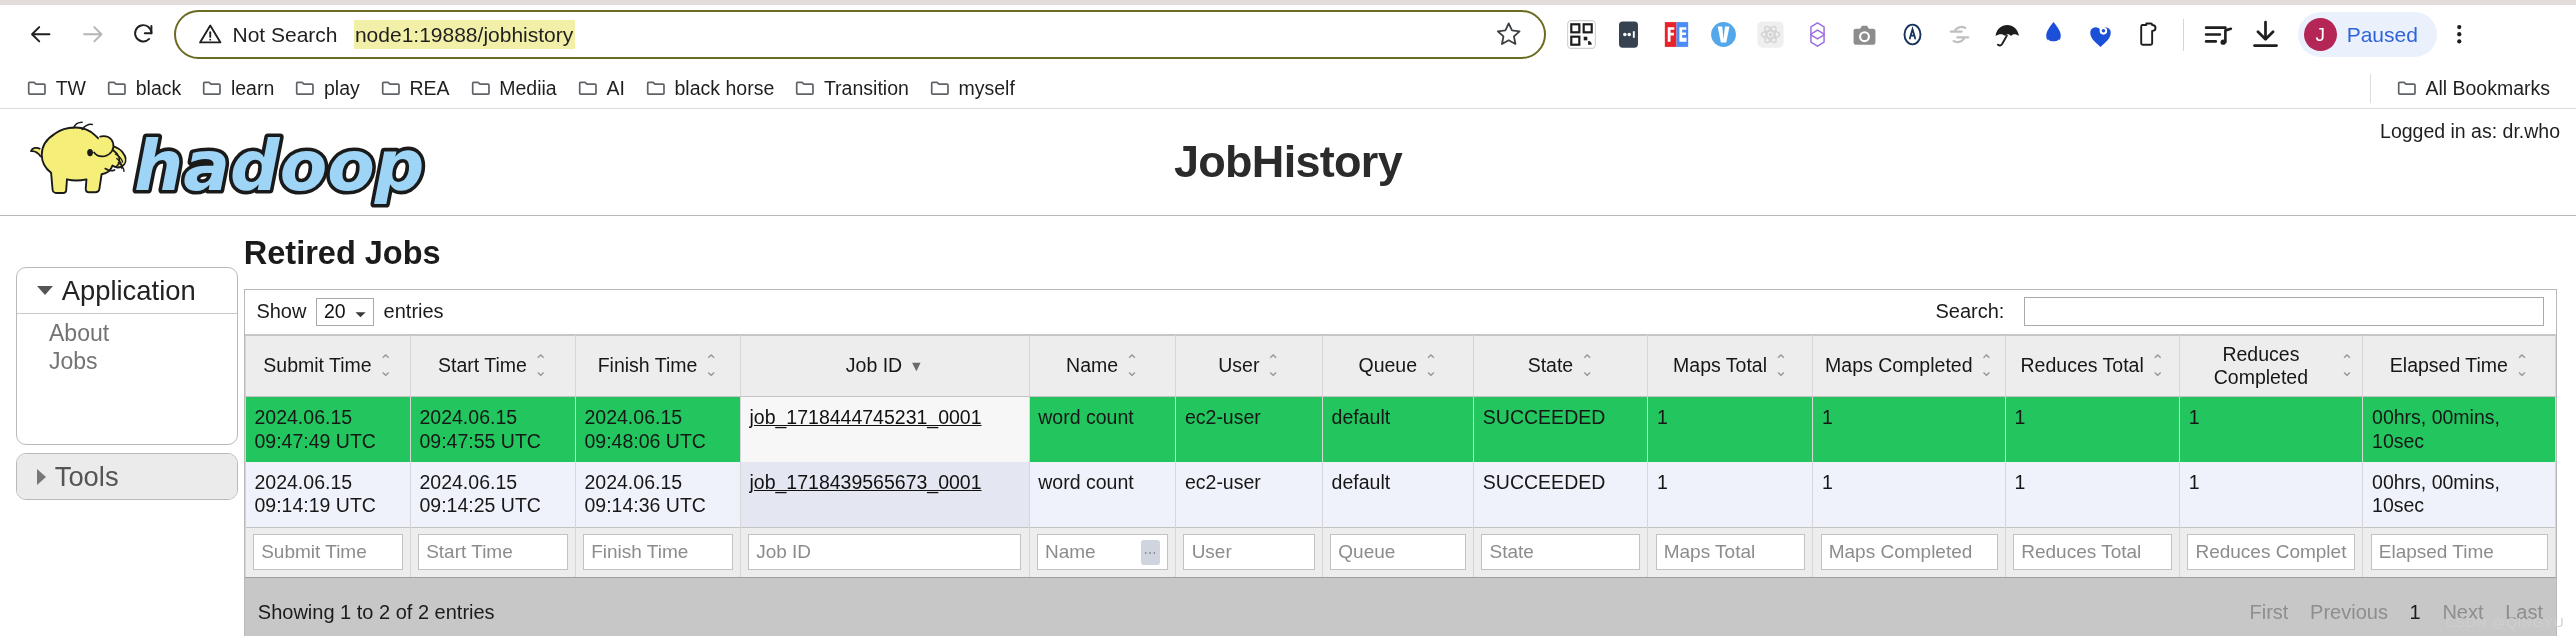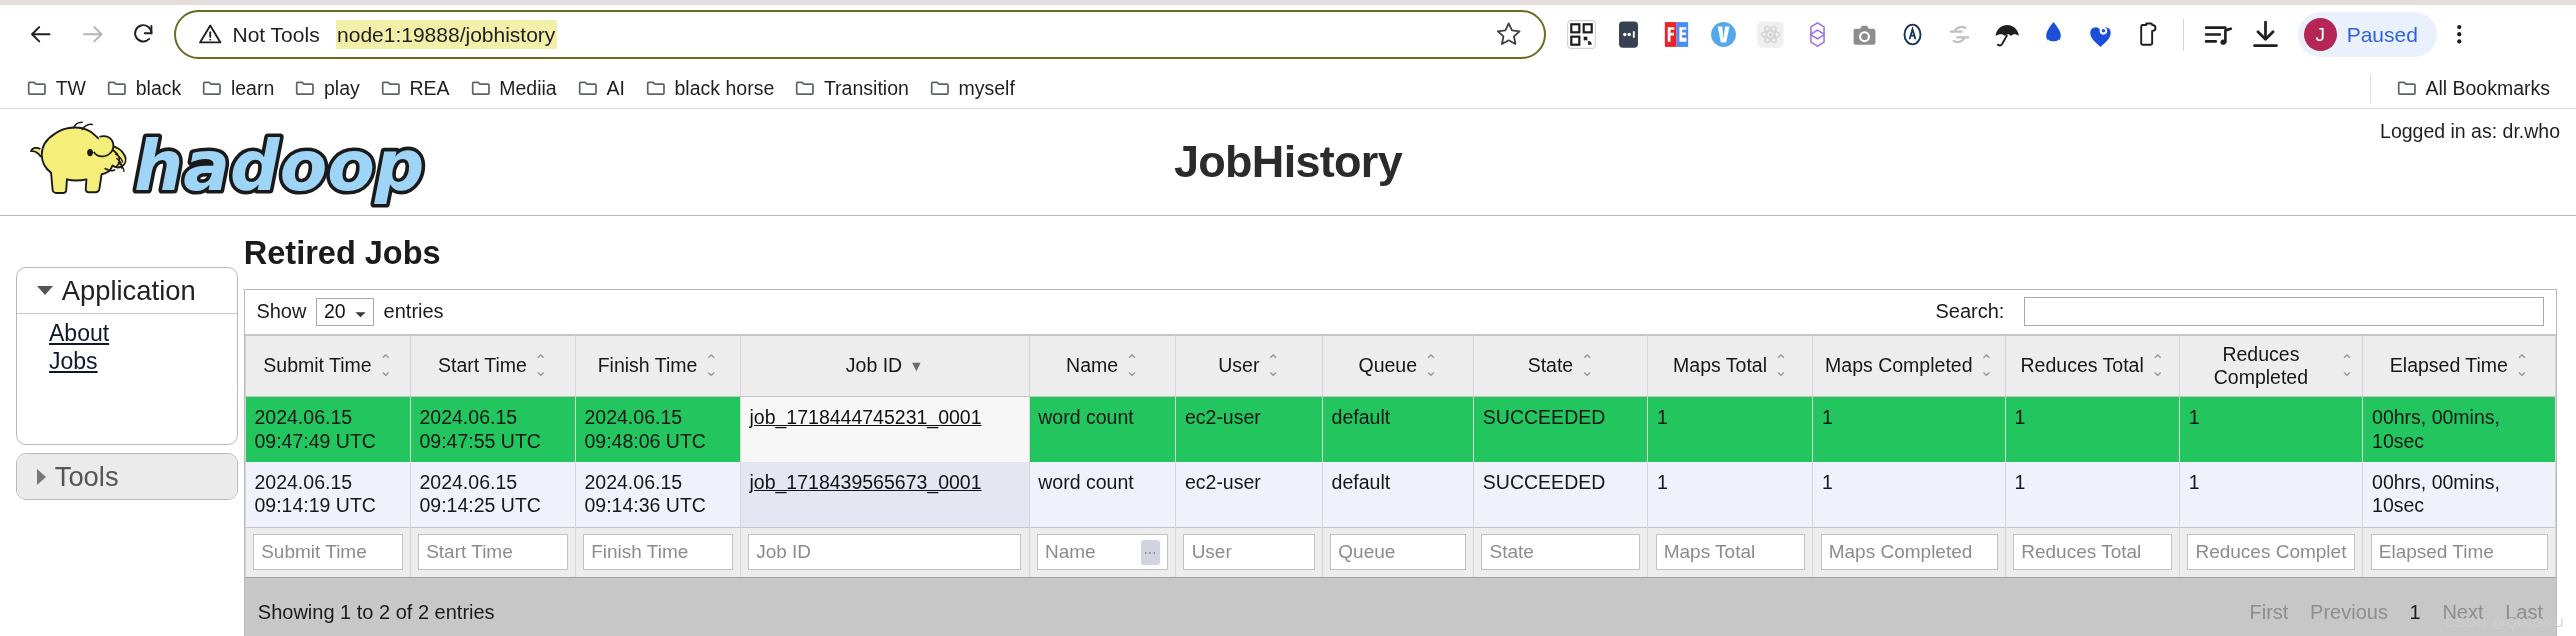--- a/index.html
+++ b/index.html
@@ -157,22 +157,21 @@
     font-size:27.4px;
     color:#222;
     border-bottom:1.4px solid #c9c9c9;
     cursor:pointer;
   }
   .nav-head.collapsed { border-bottom:none; background:#ebebeb; color:#555; }
   .nav-body { padding:5px 0 69px 32px; }
   .nav-link {
     display:block;
     font-size:23px;
-    color:#0f172a;
-    text-decoration:underline;
+    color:#737373;
     line-height:1.22;
     cursor:pointer;
   }
   .tri-down { width:0;height:0;border-left:8px solid transparent;border-right:8px solid transparent;border-top:9.4px solid #555; }
   .tri-right { width:0;height:0;border-top:8px solid transparent;border-bottom:8px solid transparent;border-left:9.4px solid #777; }
 
   
   .main { flex:1; padding-right:19px; padding-left:5.8px; }
   .section-title { font-size:32.5px; font-weight:bold; color:#1b1b1b; margin:0 0 17.3px 0; }
 
@@ -307,21 +306,21 @@
     </div>
 
     <div class="omnibox">
       <span class="warn-icon">
         <svg width="24.5" height="24.5" viewBox="0 0 24 24" fill="none" stroke="#1f1f1f" stroke-width="1.8" stroke-linejoin="round">
           <path d="M12 3.5 22 20H2Z"></path>
             <line x1="12" y1="10" x2="12" y2="14.6" stroke-linecap="round"></line>
             <circle cx="12" cy="17.3" r="0.9" fill="#1f1f1f" stroke="none"></circle>
         </svg>
       </span>
-      <span class="not-secure">Not Tools</span>
+      <span class="not-secure">Not Search</span>
       <span class="url-text">node1:19888/jobhistory</span>
       <span class="star-wrap">
         <span>
           <svg width="27.4" height="27.4" viewBox="0 0 24 24" fill="none" stroke="#3c4043" stroke-width="1.6" stroke-linejoin="round">
             <polygon points="12,3 14.9,9.1 21.5,9.9 16.6,14.4 17.9,21 12,17.7 6.1,21 7.4,14.4 2.5,9.9 9.1,9.1"></polygon>
           </svg>
         </span>
       </span>
     </div>
 

